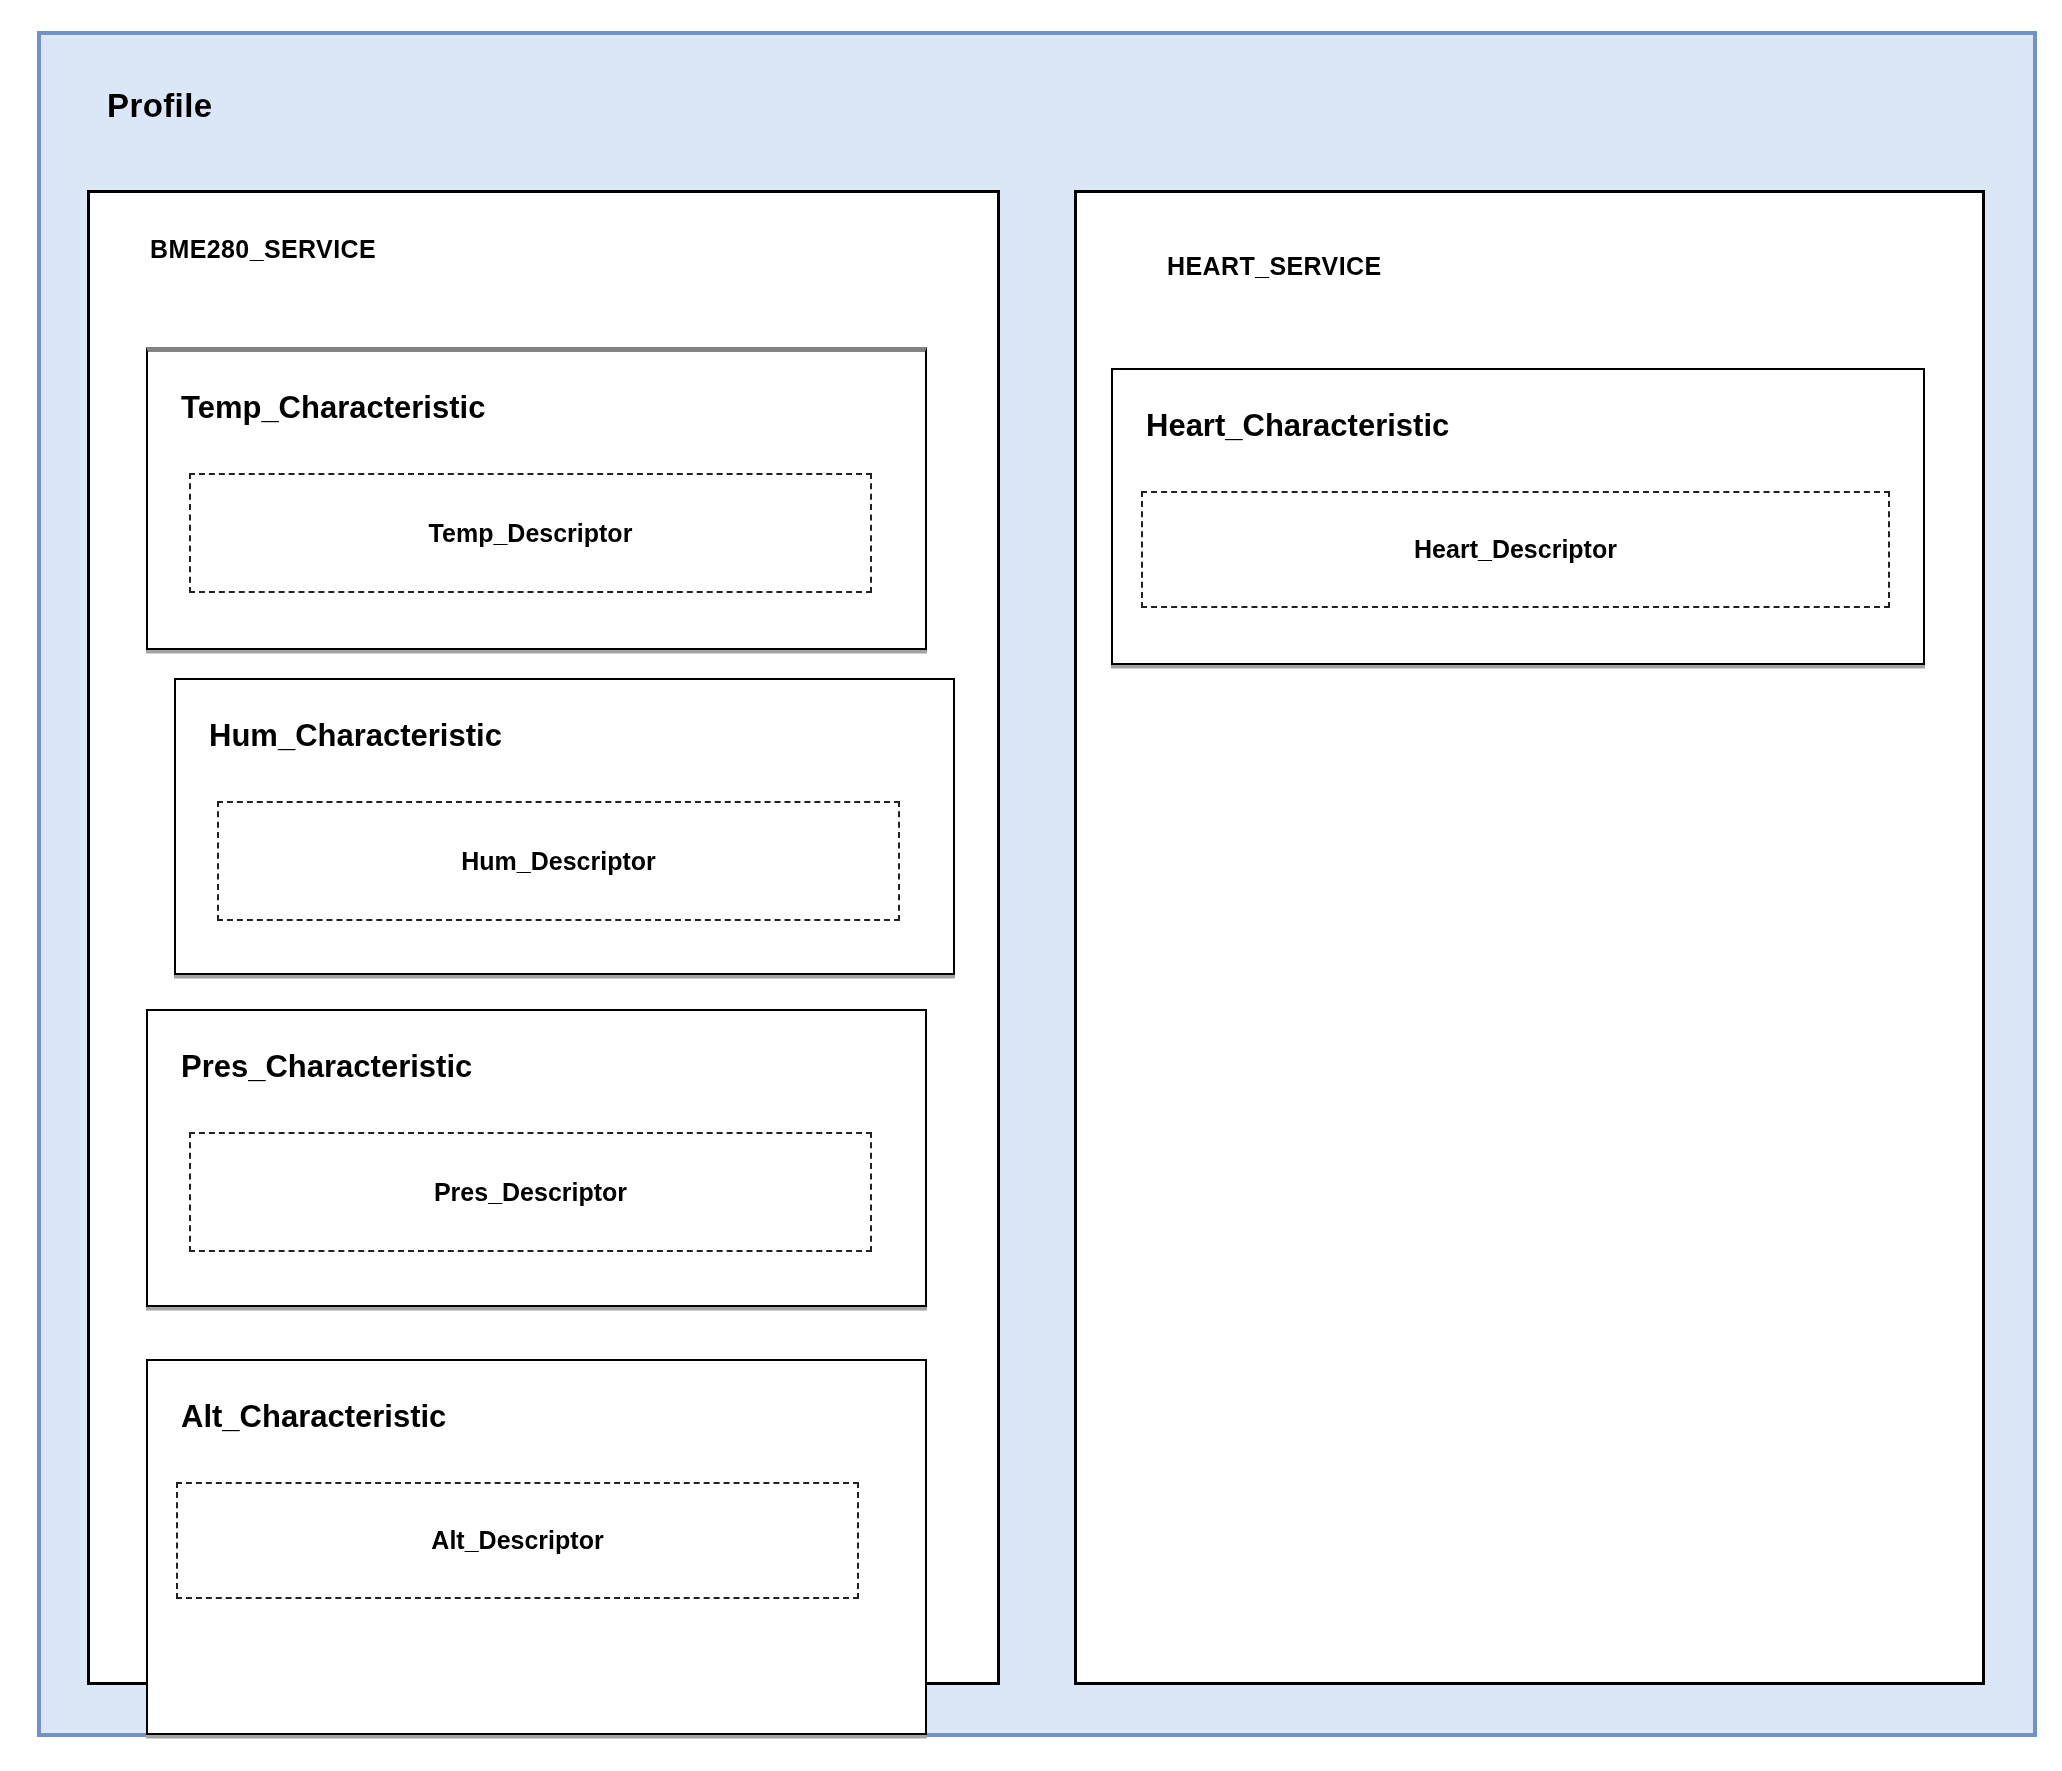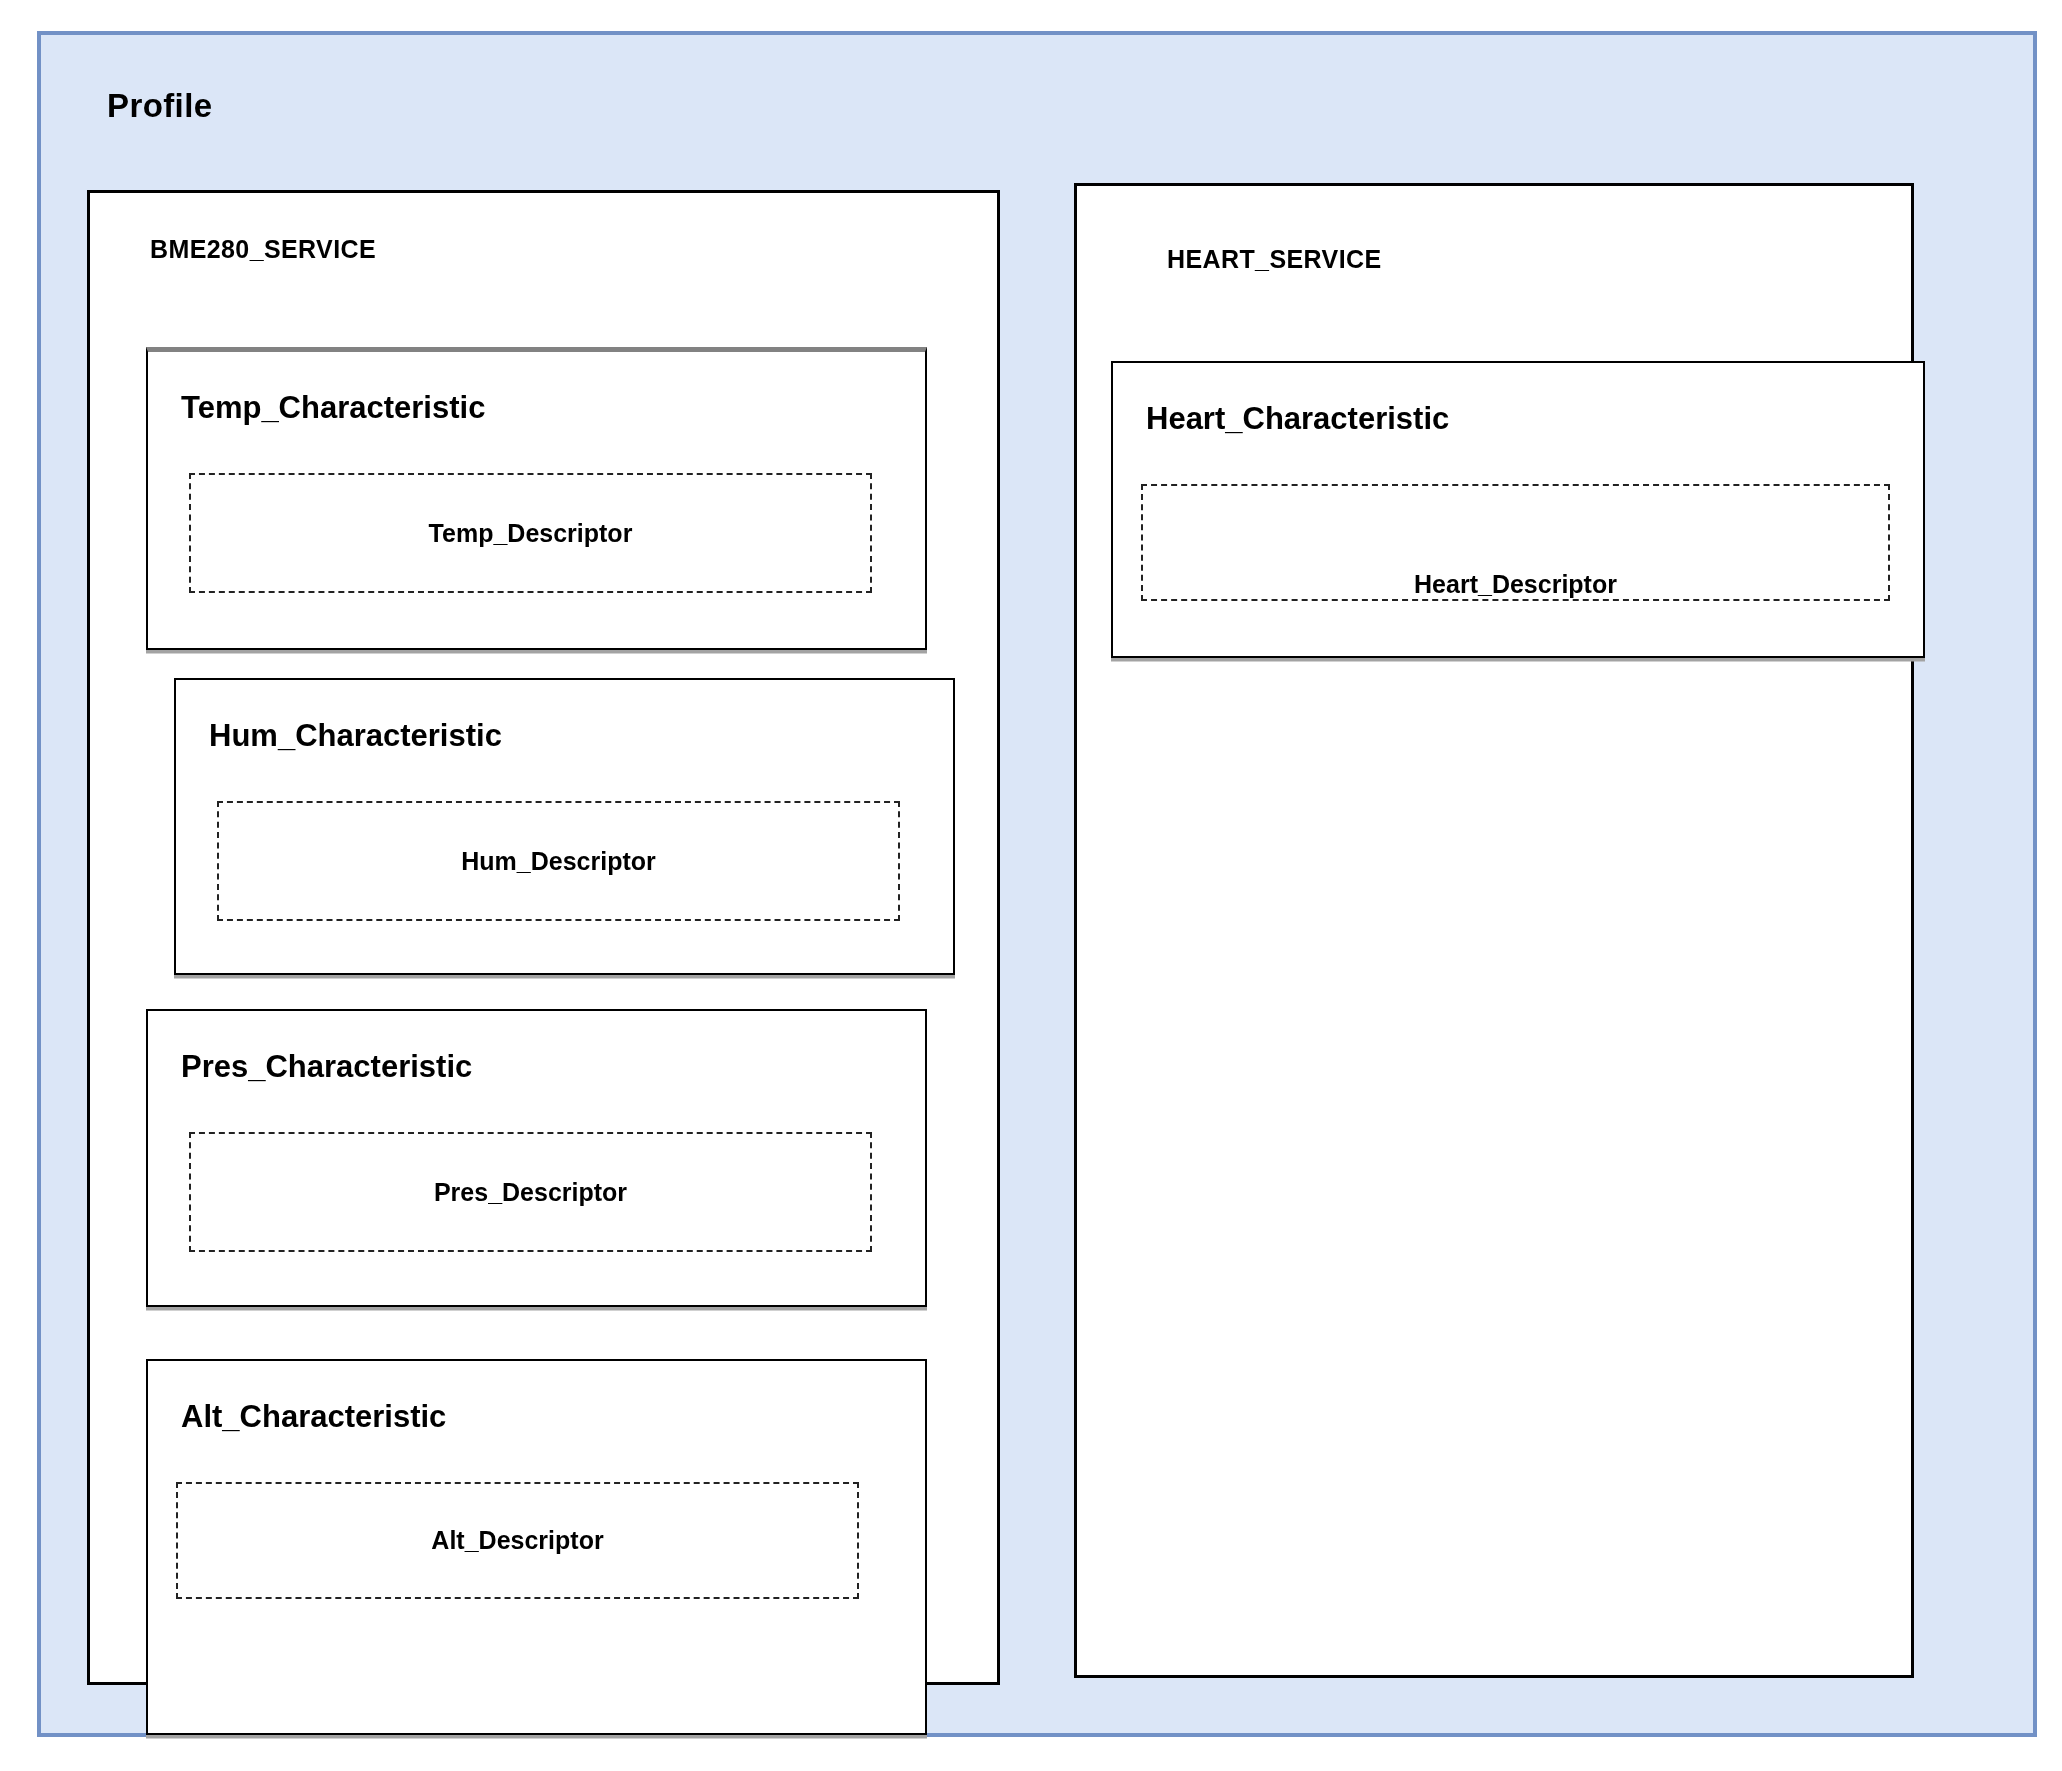--- a/index.html
+++ b/index.html
@@ -30,21 +30,21 @@
     font-size: 33px;
     letter-spacing: 0.4px;
   }
   .panel {
     position: absolute;
     box-sizing: border-box;
     background: #ffffff;
     border: 3.5px solid #000000;
   }
   .panel-left  { left: 46px;   top: 155px; width: 913px; height: 1495px; }
-  .panel-right { left: 1033px; top: 148px; width: 840px; height: 1495px; padding-left: 20px; }
+  .panel-right { left: 1033px; top: 155px; width: 911px; height: 1495px; padding-left: 20px; }
   .service-title {
     position: absolute;
     font-size: 25px;
     letter-spacing: 0.4px;
     white-space: nowrap;
   }
   .panel-left  .service-title { left: 60px;  top: 42px; }
   .panel-right .service-title { left: 90px; top: 59px; }
   .char-box {
     position: absolute;
@@ -75,21 +75,21 @@
     display: flex;
     align-items: center;
     justify-content: center;
     font-size: 25px;
     white-space: nowrap;
   }
   .char-temp .descriptor,
   .char-hum .descriptor,
   .char-pres .descriptor { left: 41px; top: 121px; width: 683px; height: 120px; }
   .char-alt .descriptor  { left: 28px; top: 121px; width: 683px; height: 117px; }
-  .char-heart .descriptor { left: 28px; top: 121px; width: 749px; height: 117px; align-items: flex-end; }
+  .char-heart .descriptor { left: 28px; top: 121px; width: 749px; height: 117px; }
 </style>
 </head>
 <body>
 
 <div class="canvas">
   <div class="profile">
     <div class="profile-title">Profile</div>
 
     <div class="panel panel-left">
       <div class="service-title">BME280_SERVICE</div>

